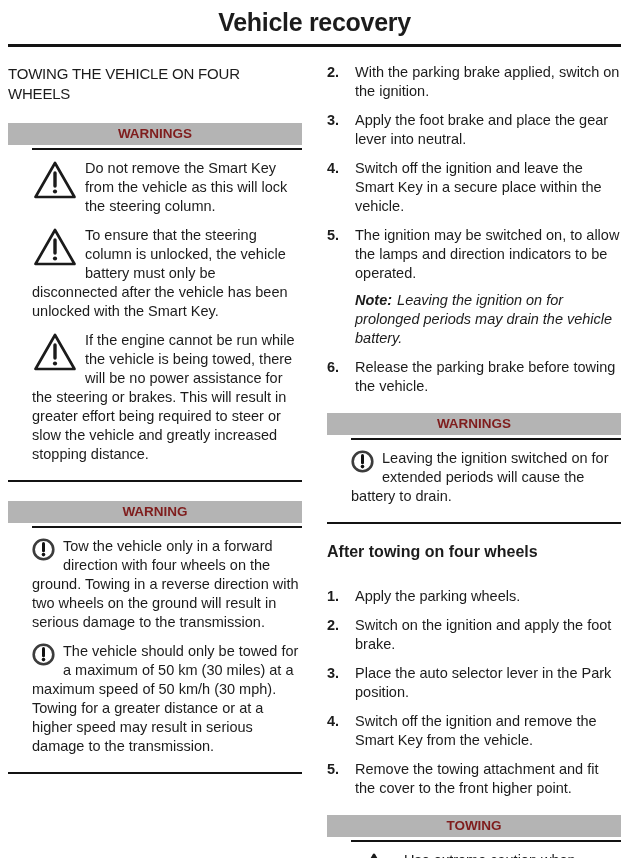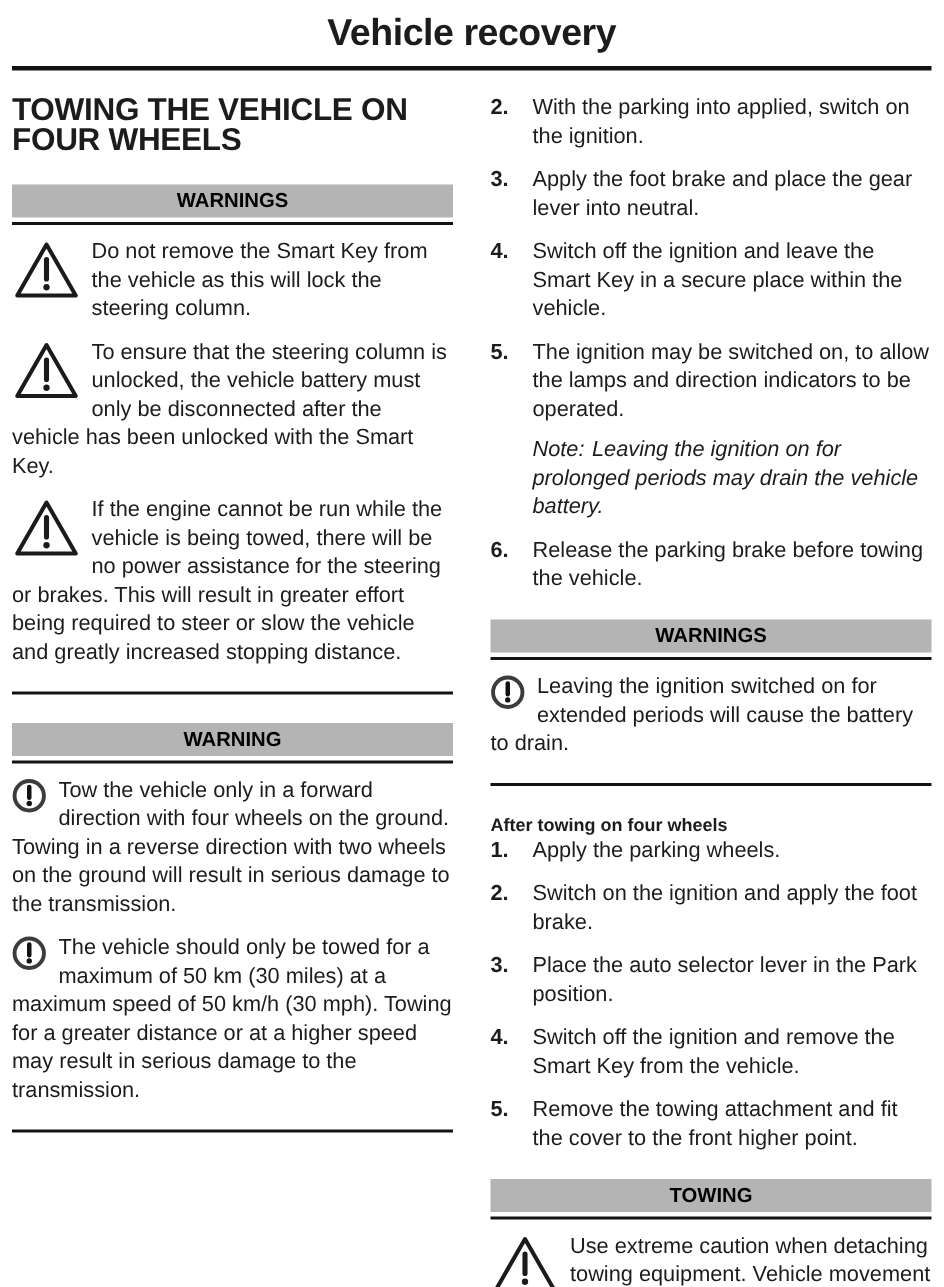--- a/index.html
+++ b/index.html
@@ -15,46 +15,46 @@
   .title {
     font-size: 25px; font-weight: bold; text-align: center;
     margin: 0; padding-top: 8px; letter-spacing: -0.3px;
   }
   .title-rule { height: 3px; background: #131313; margin-top: 7px; }
 
   .columns { display: flex; gap: 25px; margin-top: 16px; }
   .col { width: 294px; flex: none; }
 
   .section-heading {
-    font-size: 21px; font-weight: bold; line-height: 20px;
+    font-size: 15px; font-weight: normal; line-height: 20px;
     letter-spacing: -0.2px; margin: 1px 0 19px 0;
   }
 
   
   .notice { margin-bottom: 19px; border-bottom: 2px solid #131313; }
   .notice-bar {
-    background: #b4b4b4; color: #000000;
+    background: #b4b4b4; color: #7f1d1d;
     font-size: 13.5px; font-weight: bold; text-align: center;
     padding: 3px 0 4px 0;
   }
-  .notice-items { border-top: 2px solid #131313; margin-top: 3px; padding: 9px 0 10px 0; }
+  .notice-items { border-top: 2px solid #131313; margin-top: 3px; padding: 9px 0 10px 0; margin-left: 24px; }
   .notice-item { font-size: 14.5px; line-height: 19px; margin-bottom: 10px; }
   .notice-item::after { content: ""; display: block; clear: both; }
   .notice-item:last-child { margin-bottom: 6px; }
   .icon-wrap { float: left; margin: 1px 8px 2px 1px; line-height: 0; }
   .icon-wrap.circle { margin: 1px 8px 2px 0; }
   .steps { margin: 0; }
   .step { display: flex; font-size: 14.5px; line-height: 19px; margin-bottom: 10px; }
   .step:last-child { margin-bottom: 0; }
   .step-num { width: 28px; flex: none; font-weight: bold; }
   .step-body { flex: 1; }
   .note { margin-top: 8px; font-style: italic; }
-  .note-label { font-weight: normal; padding-right: 5px; }
-
-  .sub-heading { font-size: 12px; font-weight: bold; margin: 15px 0 1px 0; }
+  .note-label { font-weight: bold; padding-right: 5px; }
+
+  .sub-heading { font-size: 16px; font-weight: bold; margin: 15px 0 26px 0; }
   .mt { margin-top: 17px; }
 </style>
 </head>
 <body>
 
 <div class="page">
 
   <h1 class="title">Vehicle recovery</h1>
   <div class="title-rule"></div>
 
@@ -129,21 +129,21 @@
 
     </div>
 
     <div class="col">
 
       <div class="steps">
 
           <div class="step">
             <span class="step-num">2.</span>
             <span class="step-body">
-              <span>With the parking into applied, switch on the ignition.</span>
+              <span>With the parking brake applied, switch on the ignition.</span>
               
             </span>
           </div>
 
           <div class="step">
             <span class="step-num">3.</span>
             <span class="step-body">
               <span>Apply the foot brake and place the gear lever into neutral.</span>
               
             </span>

